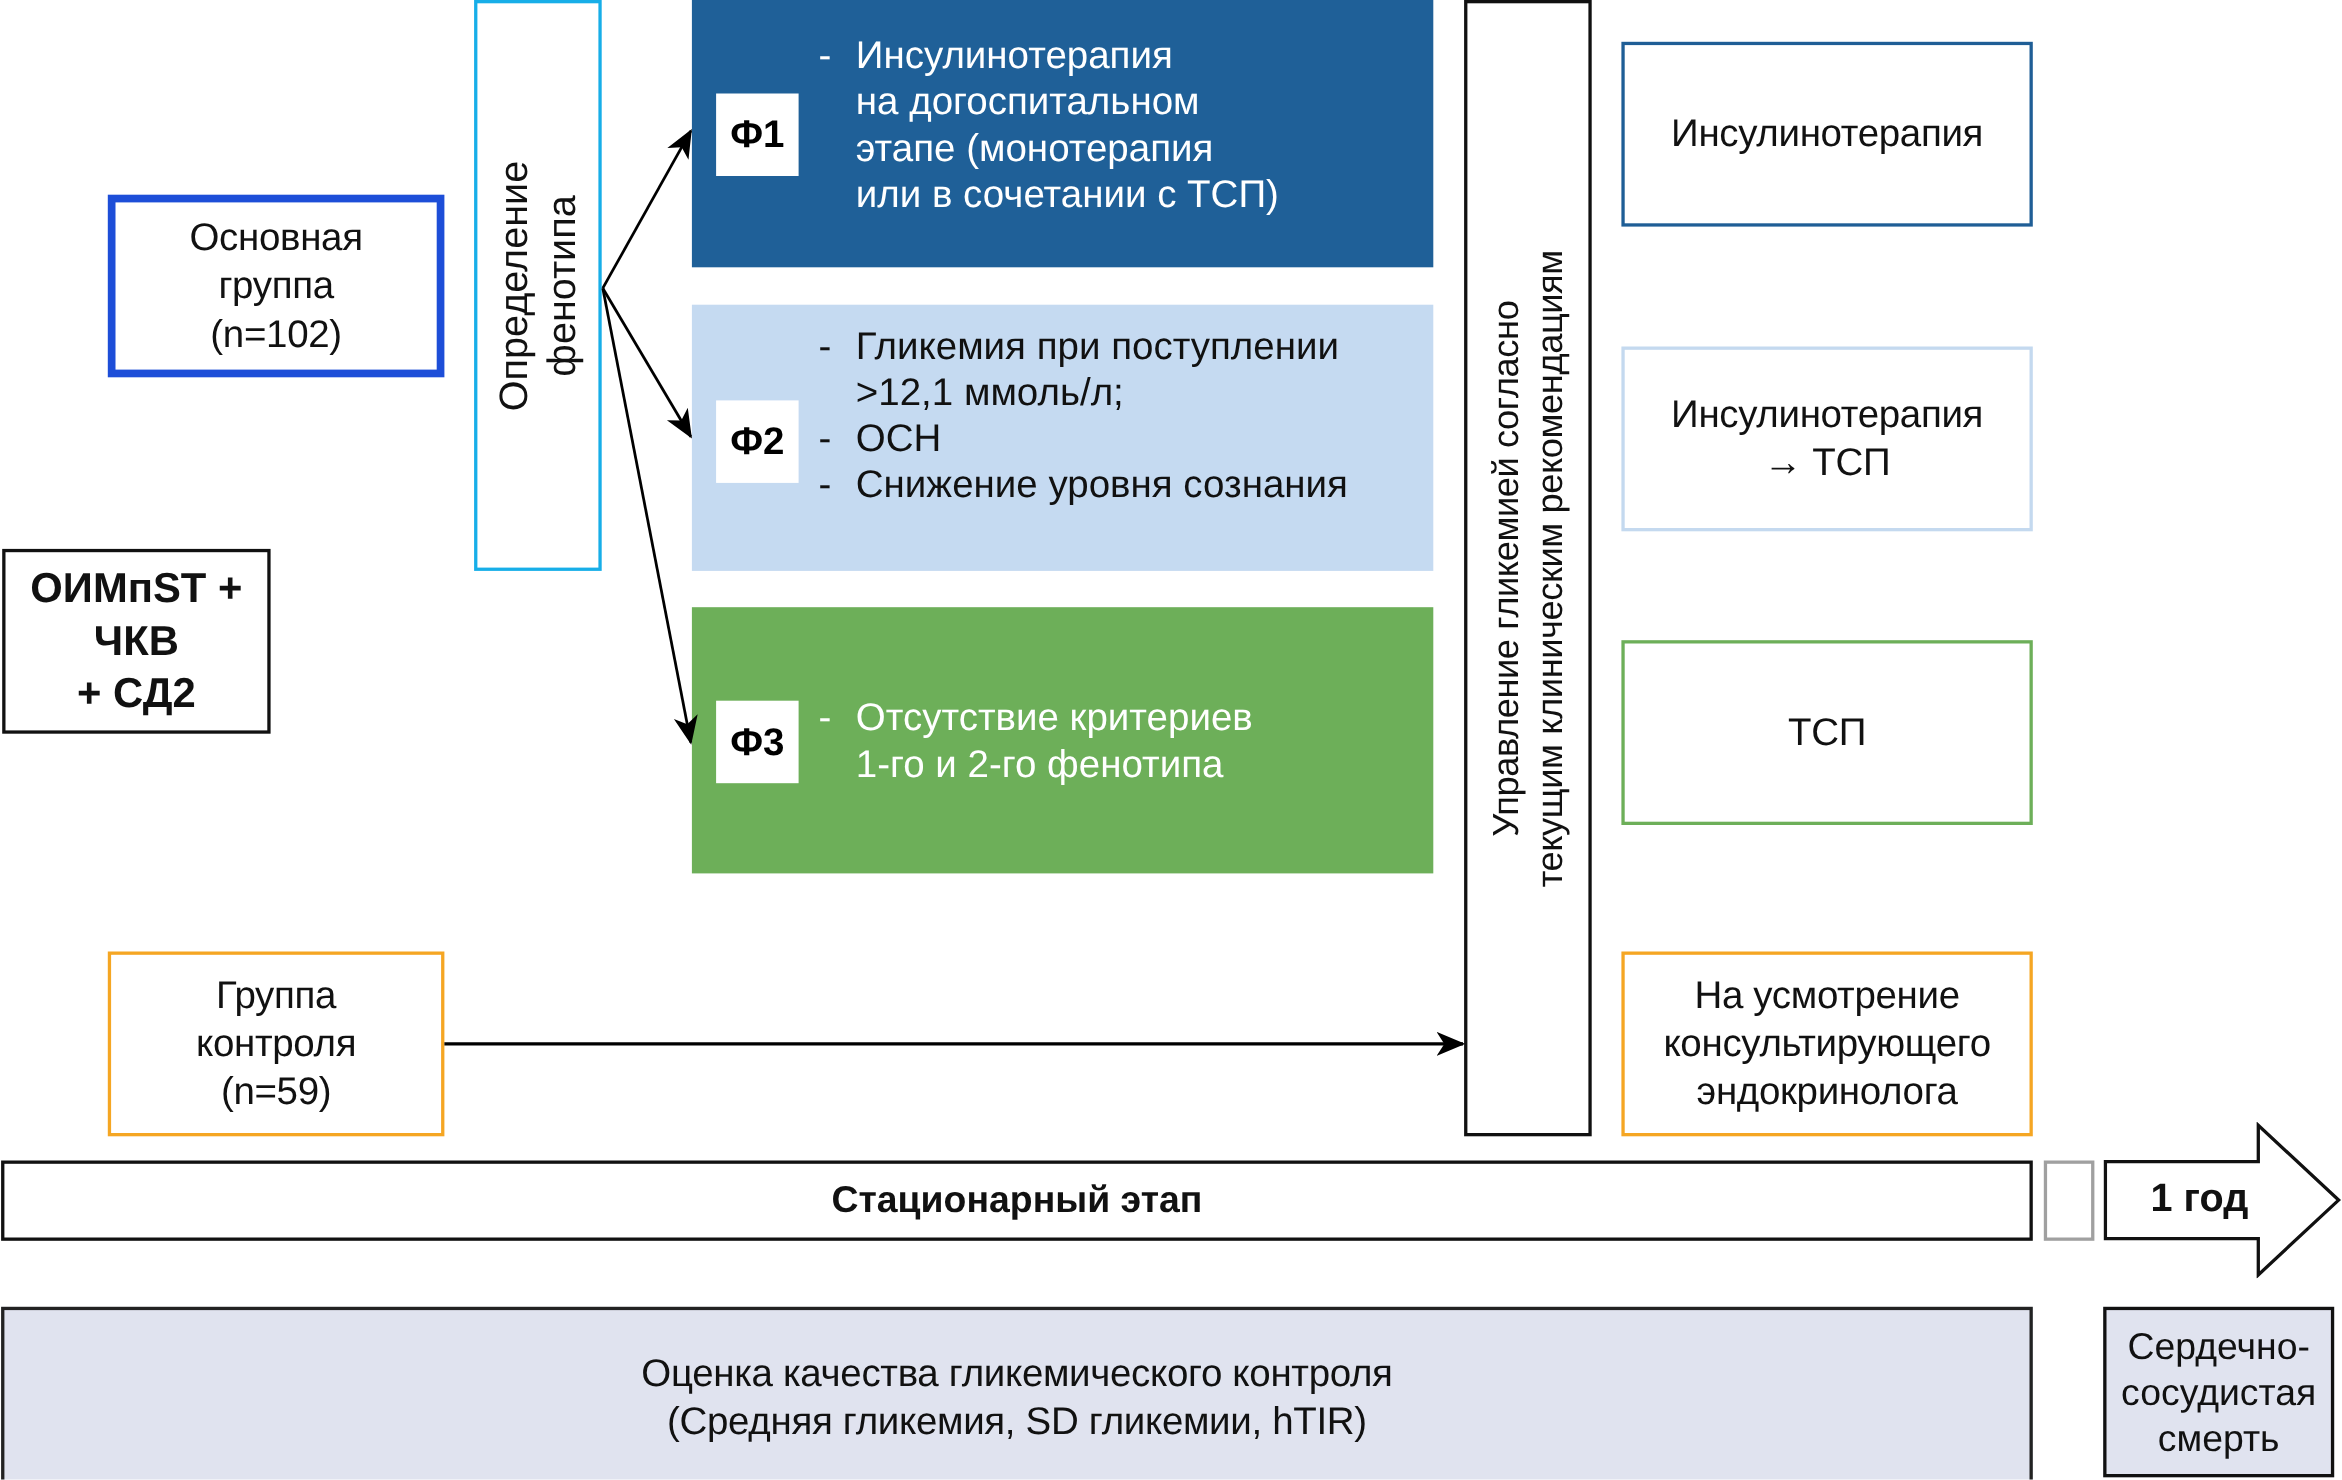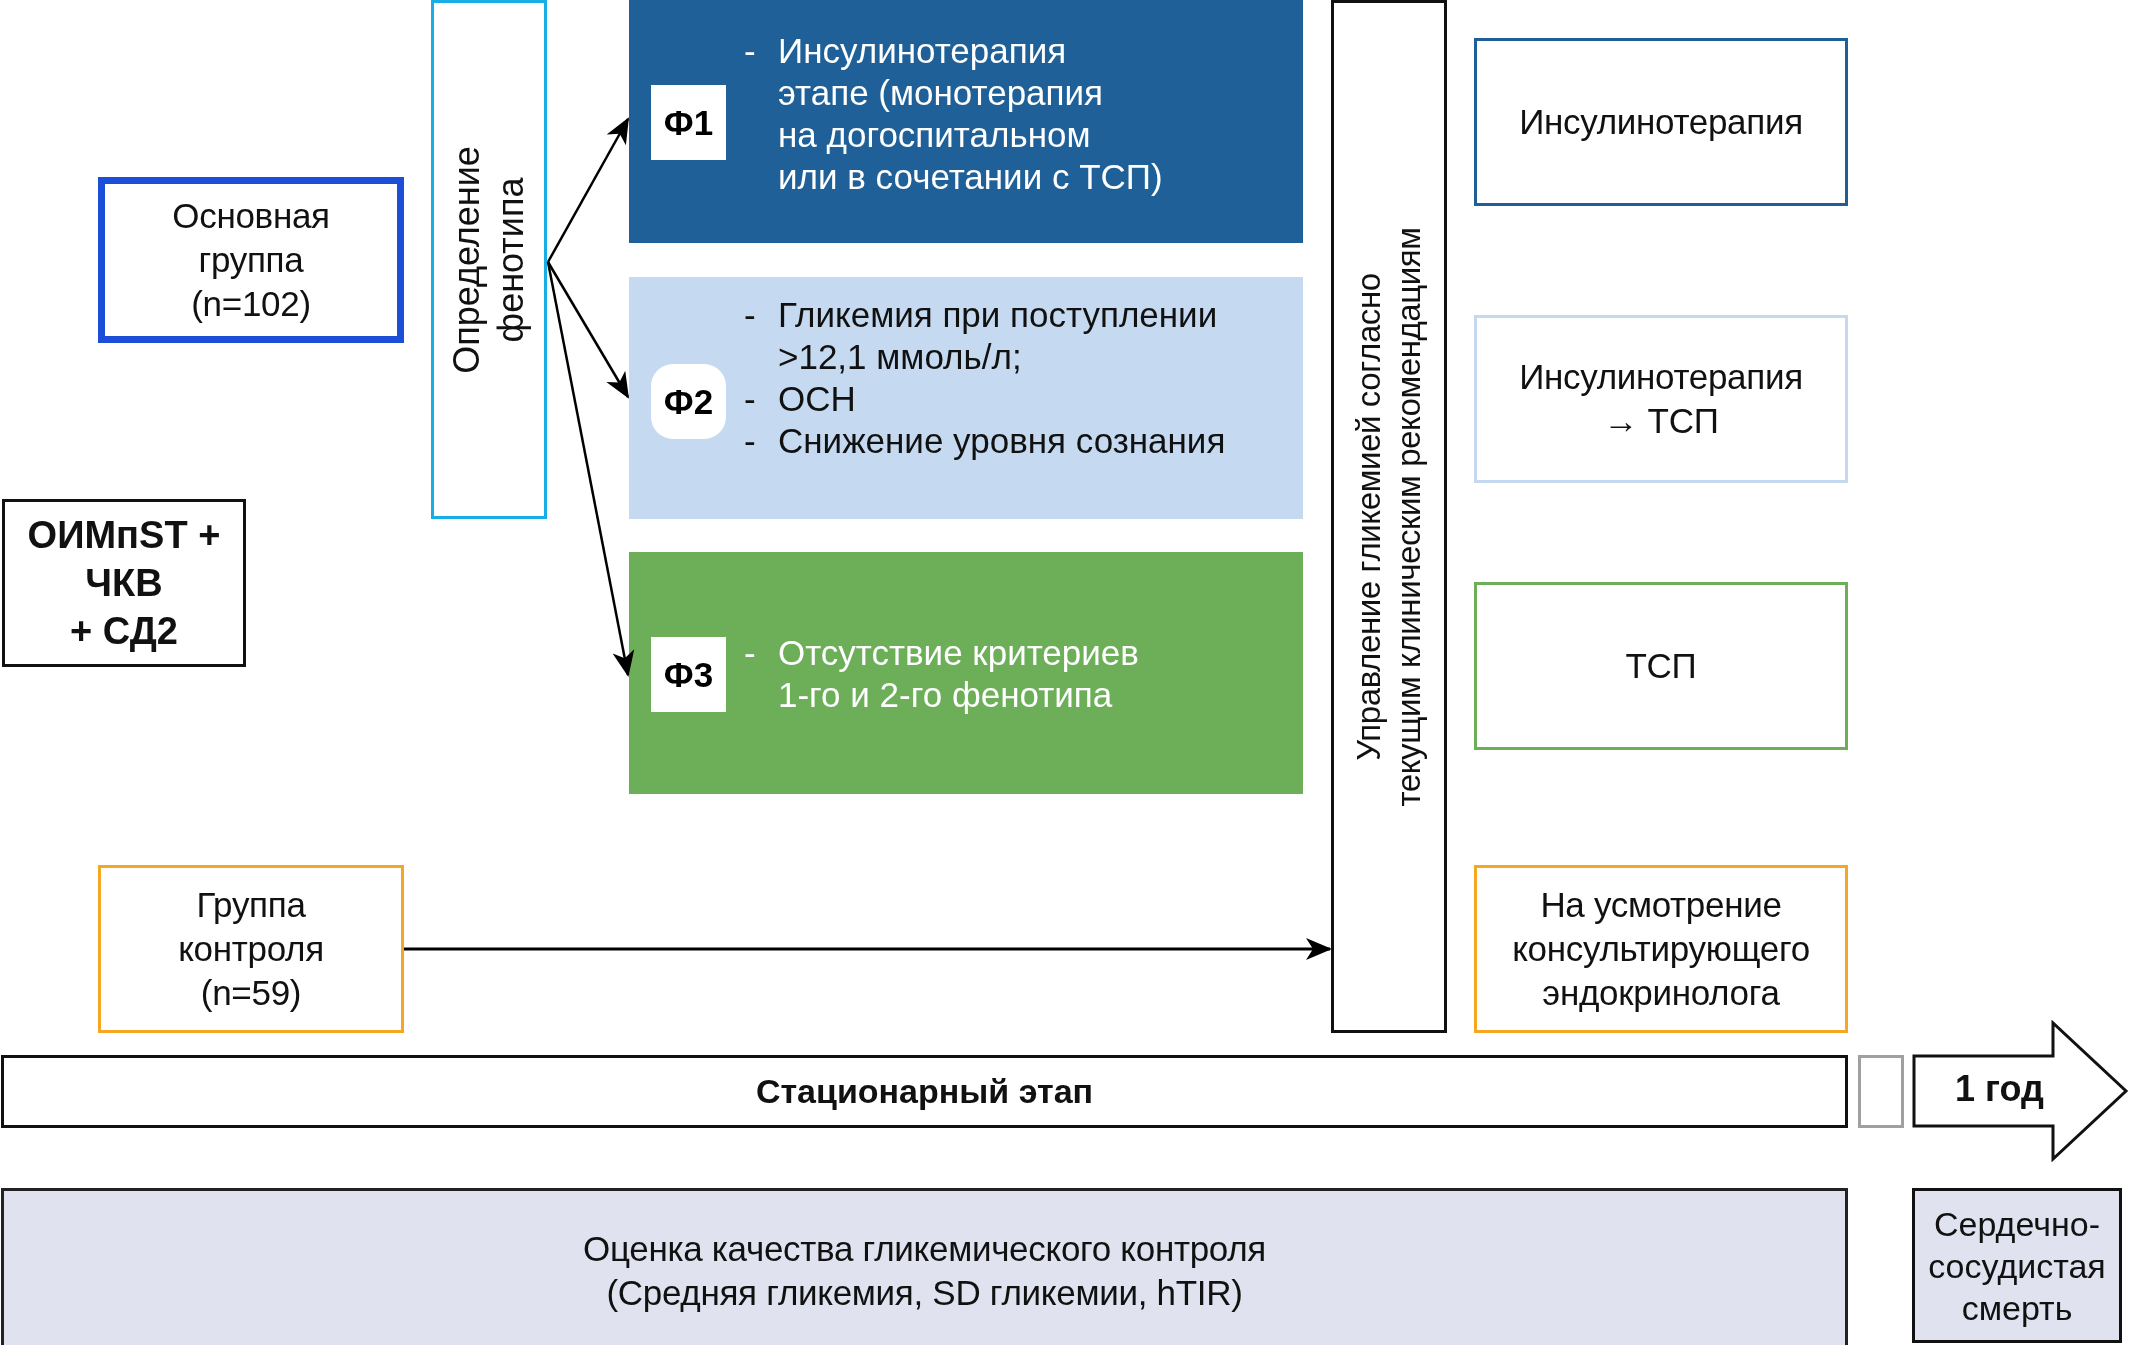--- a/index.html
+++ b/index.html
@@ -21,21 +21,21 @@
   #phenotype-box .rot span { display: block; text-align: center; font-size: 36px; line-height: 44px; }
 
   .phen { position: absolute; left: 629px; width: 674px; box-sizing: border-box; }
   #ph1 { top: 0px; height: 243px; background: #1f6098; color: #ffffff; }
   #ph2 { top: 277px; height: 242px; background: #c5daf1; color: #111; }
   #ph3 { top: 552px; height: 242px; background: #6daf59; color: #ffffff; padding-left: 24px; }
   .chip { position: absolute; left: 22px; width: 75px; height: 75px; background: #ffffff;
           color: #000; font-weight: bold; font-size: 35px; display: flex; align-items: center;
           justify-content: center; }
   #ph1 .chip { top: 85px; text-align: center; }
-  #ph2 .chip { top: 364px; top: 87px; border-radius: 22px; }
+  #ph2 .chip { top: 364px; top: 87px; }
   #ph3 .chip { top: 85px; }
   .crit { position: absolute; left: 115px; right: 10px; }
   #ph1 .crit { top: 30px; }
   #ph2 .crit { top: 17px; }
   #ph3 .crit { top: 80px; }
   .crit-item { position: relative; padding-left: 34px; font-size: 35px; line-height: 42px; }
   .crit-item::before { content: "-"; position: absolute; left: 0; top: 0; }
   .crit-item .l { display: block; white-space: nowrap; }
   sup { font-size: 20px; line-height: 0; vertical-align: 12px; }
 
@@ -95,22 +95,22 @@
     <span>Определение</span>
     <span>фенотипа</span>
   </div>
 </div>
 
 <div class="phen" id="ph1">
   <div class="chip">Ф1</div>
   <div class="crit">
     <div class="crit-item">
       <span class="l">Инсулинотерапия</span>
+      <span class="l">на догоспитальном</span>
       <span class="l">этапе (монотерапия</span>
-      <span class="l">на догоспитальном</span>
       <span class="l">или в сочетании с ТСП)</span>
     </div>
   </div>
 </div>
 
 <div class="phen" id="ph2">
   <div class="chip">Ф2</div>
   <div class="crit">
     <div class="crit-item">
       <span class="l">Гликемия при поступлении</span>

